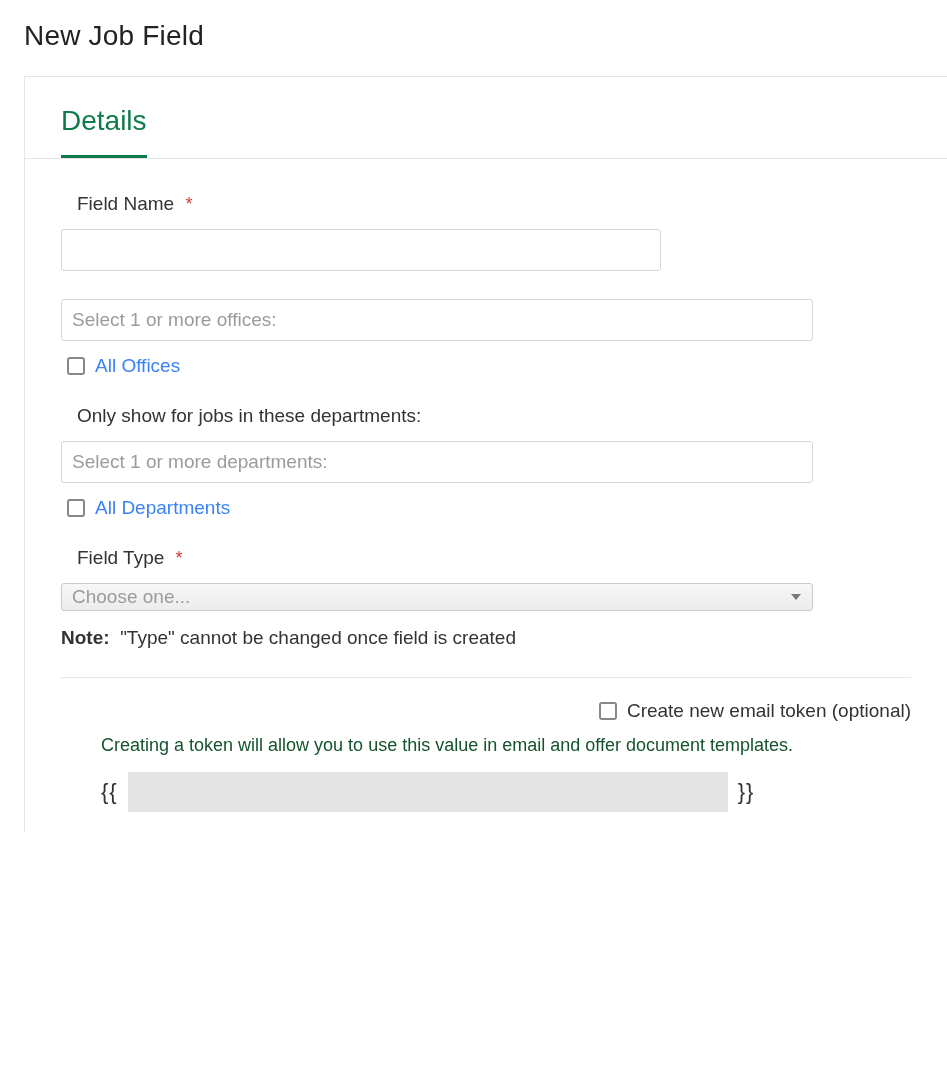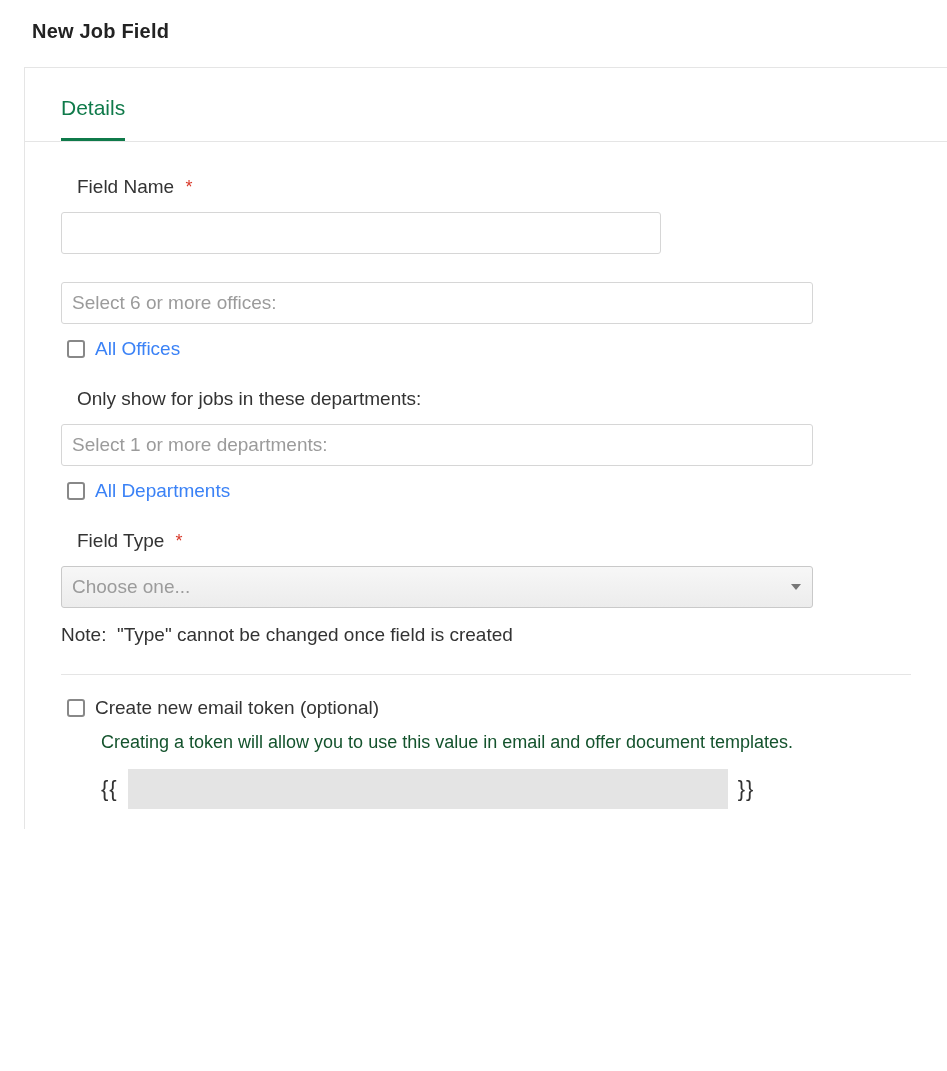--- a/index.html
+++ b/index.html
@@ -7,39 +7,39 @@
   body {
     font-family: -apple-system, BlinkMacSystemFont, "Segoe UI", Helvetica, Arial, sans-serif;
     color: #333;
     background: #fff;
     width: 947px;
   }
   .page {
     padding: 20px 0 0 24px;
   }
   h1.page-title {
-    font-size: 20px;
-    font-weight: 700;
+    font-size: 28px;
+    font-weight: 400;
     color: #222;
-    margin: 0 0 24px 8px;
+    margin: 0 0 24px 0;
     letter-spacing: 0.2px;
   }
   .panel {
     border: 1px solid #e5e5e5;
     border-right: none;
     border-bottom: none;
     margin-left: 0;
   }
   .tabs {
     border-bottom: 1px solid #e5e5e5;
     padding: 28px 0 0 36px;
   }
   .tab {
     display: inline-block;
-    font-size: 21px;
+    font-size: 28px;
     font-weight: 400;
     color: #0f7a4a;
     padding-bottom: 18px;
     border-bottom: 3px solid #0f7a4a;
     cursor: pointer;
   }
   .form-body {
     padding: 34px 36px 20px 36px;
   }
   .field-block { margin-bottom: 28px; }
@@ -100,21 +100,21 @@
   .check-label {
     font-size: 19px;
     color: #3b82f6;
   }
   .select-wrap {
     position: relative;
     width: 752px;
   }
   .select {
     width: 100%;
-    height: 42px;
+    height: 28px;
     border: 1px solid #c9c9c9;
     border-radius: 3px;
     background: linear-gradient(#f7f7f7, #ececec);
     padding: 0 34px 0 10px;
     font-size: 19px;
     color: #9b9b9b;
     display: flex;
     align-items: center;
     cursor: pointer;
   }
@@ -127,31 +127,32 @@
     border-left: 5px solid transparent;
     border-right: 5px solid transparent;
     border-top: 6px solid #777;
     pointer-events: none;
   }
   .note-line {
     font-size: 19px;
     color: #333;
     margin-top: 16px;
   }
-  .note-line strong { font-weight: 400; }
+  .note-line strong { font-weight: 700; }
   hr.sep {
     border: none;
     border-top: 1px solid #e5e5e5;
     margin: 28px 0 22px 0;
   }
   .token-block { padding-left: 6px; }
   .token-row1 {
     display: flex;
     align-items: center;
     gap: 10px;
+    justify-content: flex-end;
   }
   .token-label { font-size: 19px; color: #333; }
   .token-help {
     font-size: 18px;
     color: #14532d;
     margin: 10px 0 14px 34px;
     max-width: 700px;
     line-height: 1.45;
   }
   .token-input-row {
@@ -190,21 +191,21 @@
         <label class="label">
           <span>Field Name</span>
           <span class="req-star">*</span>
         </label>
         <input type="text" class="text-input" value="" style="">
       </div>
 
 
       <div class="field-block">
         <div class="multiselect">
-          <span>Select 6 or more offices:</span>
+          <span>Select 1 or more offices:</span>
         </div>
         <div class="check-row">
           <span class="checkbox"></span>
           <span class="check-label">All Offices</span>
         </div>
       </div>
 
       <div class="field-block">
         <label class="label">Only show for jobs in these departments:</label>
         <div class="multiselect">

